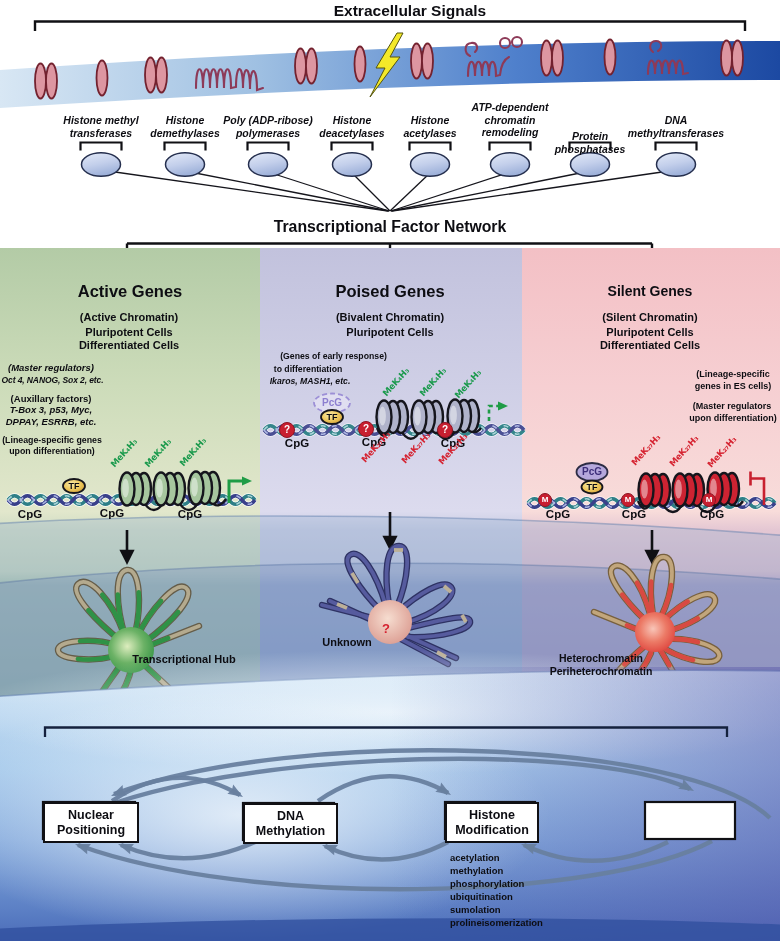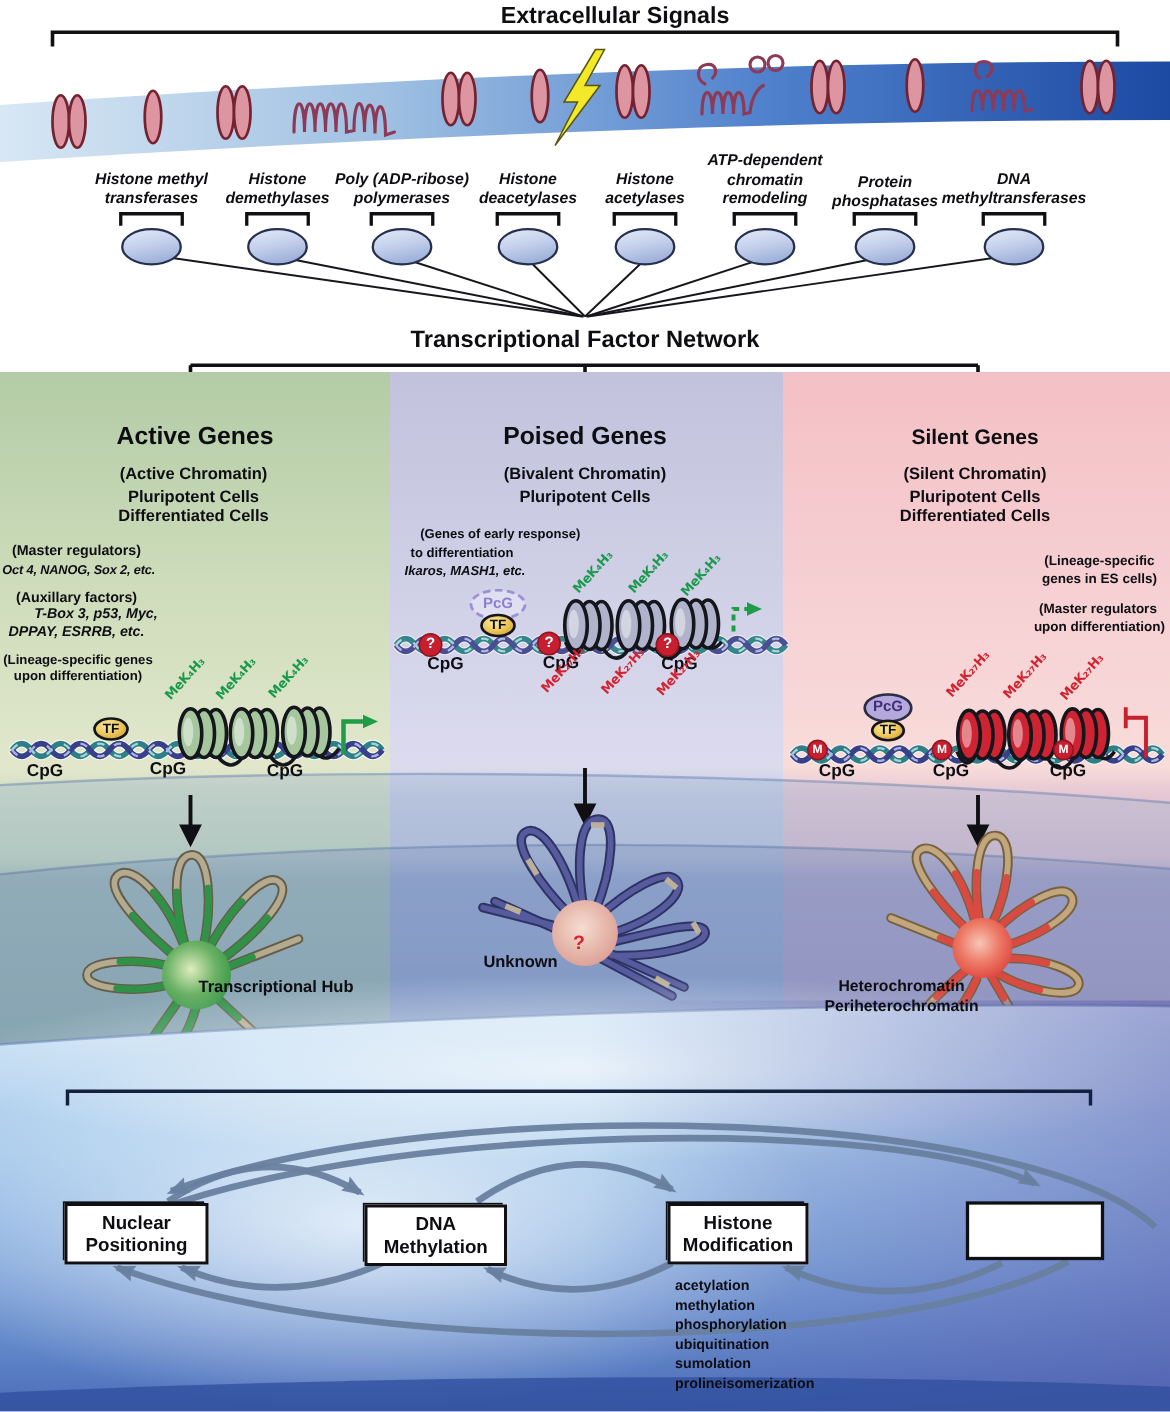--- a/index.html
+++ b/index.html
@@ -429,39 +429,39 @@
 </div>
 <div class="t c i ctr" style="left:430px;top:126px;font-size:10.5px;line-height:12.5px;">
   <div>Histone</div>
       <div>acetylases</div>
 </div>
 <div class="t c i ctr" style="left:510px;top:120px;font-size:10.5px;line-height:12.5px;">
   <div>ATP-dependent</div>
       <div>chromatin</div>
       <div>remodeling</div>
 </div>
-<div class="t c i ctr" style="left:590px;top:128px;font-size:10.5px;line-height:12.5px;">
+<div class="t c i ctr" style="left:590px;top:142px;font-size:10.5px;line-height:12.5px;">
   <div>Protein</div>
       <div>phosphatases</div>
 </div>
 <div class="t c i ctr" style="left:676px;top:126px;font-size:10.5px;line-height:12.5px;">
   <div>DNA</div>
       <div>methyltransferases</div>
 </div>
 
 <div class="t c" style="left:390px;top:227px;font-size:15.8px;">Transcriptional Factor Network</div>
 
 <div class="t c" style="left:130px;top:291px;font-size:16.5px;">Active Genes</div>
 <div class="t c" style="left:129px;top:317px;font-size:11px;">(Active Chromatin)</div>
 <div class="t c" style="left:129px;top:332px;font-size:11px;">Pluripotent Cells</div>
 <div class="t c" style="left:129px;top:345px;font-size:11px;">Differentiated Cells</div>
-<div class="t c" style="left:51px;top:368px;font-size:9.5px;">(Master regulators)</div>
+<div class="t c" style="left:51px;top:368px;font-size:9.5px;font-style:italic;">(Master regulators)</div>
 <div class="t c i" style="left:52.5px;top:379.5px;font-size:8.5px;letter-spacing:-0.1px;">Oct 4, NANOG, Sox 2, etc.</div>
 <div class="t c" style="left:51px;top:398.5px;font-size:9.5px;">(Auxillary factors)</div>
-<div class="t c i" style="left:64px;top:410px;font-size:9.5px;">T-Box 3, p53, Myc,</div>
+<div class="t c i" style="left:51px;top:410px;font-size:9.5px;">T-Box 3, p53, Myc,</div>
 <div class="t c i" style="left:51px;top:421.5px;font-size:9.5px;">DPPAY, ESRRB, etc.</div>
 <div class="t c" style="left:52px;top:440px;font-size:8.8px;">(Lineage-specific genes</div>
 <div class="t c" style="left:52px;top:450.5px;font-size:8.8px;">upon differentiation)</div>
 <div class="t c" style="left:74px;top:486px;font-size:9px;">TF</div>
 <div class="t c" style="left:30px;top:515px;font-size:11.5px;">CpG</div>
 <div class="t c" style="left:112px;top:514px;font-size:11.5px;">CpG</div>
 <div class="t c" style="left:190px;top:515px;font-size:11.5px;">CpG</div>
 <div class="t c me meg" style="left:124px;top:453px;transform:translate(-50%,-50%) rotate(-48deg);">MeK₄H₃</div>
 <div class="t c me meg" style="left:158px;top:453px;transform:translate(-50%,-50%) rotate(-48deg);">MeK₄H₃</div>
 <div class="t c me meg" style="left:193px;top:452px;transform:translate(-50%,-50%) rotate(-48deg);">MeK₄H₃</div>

